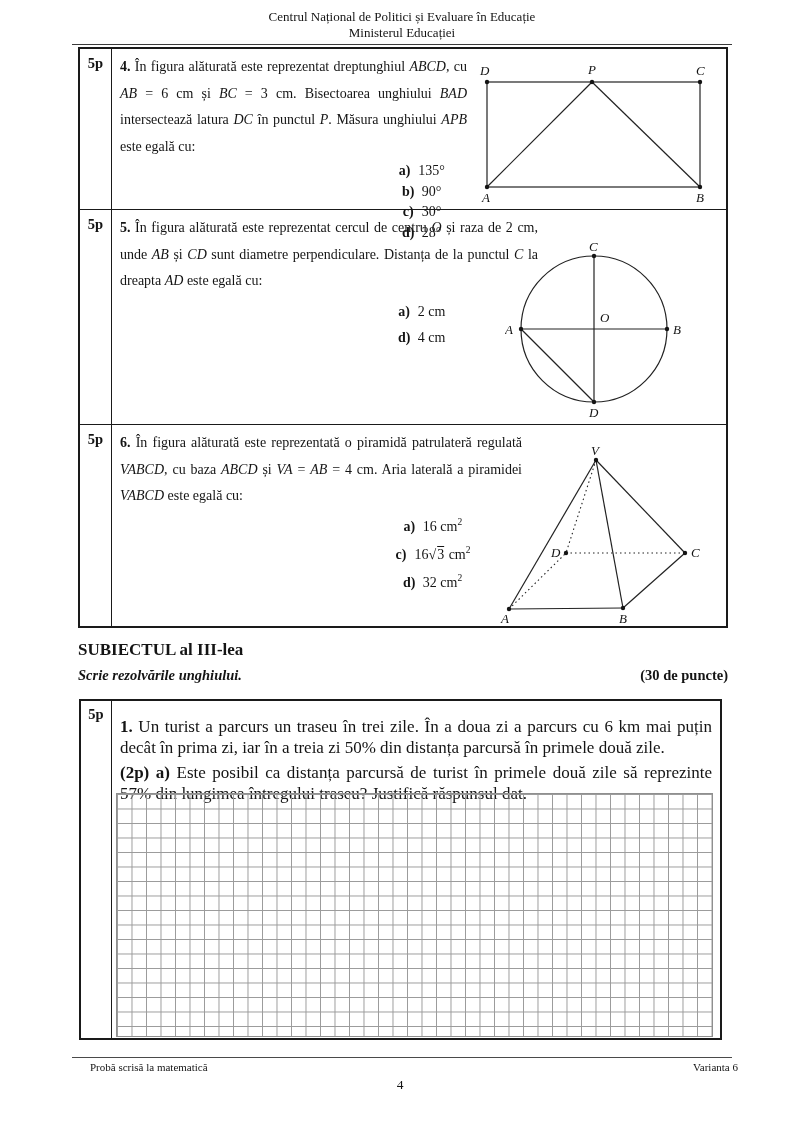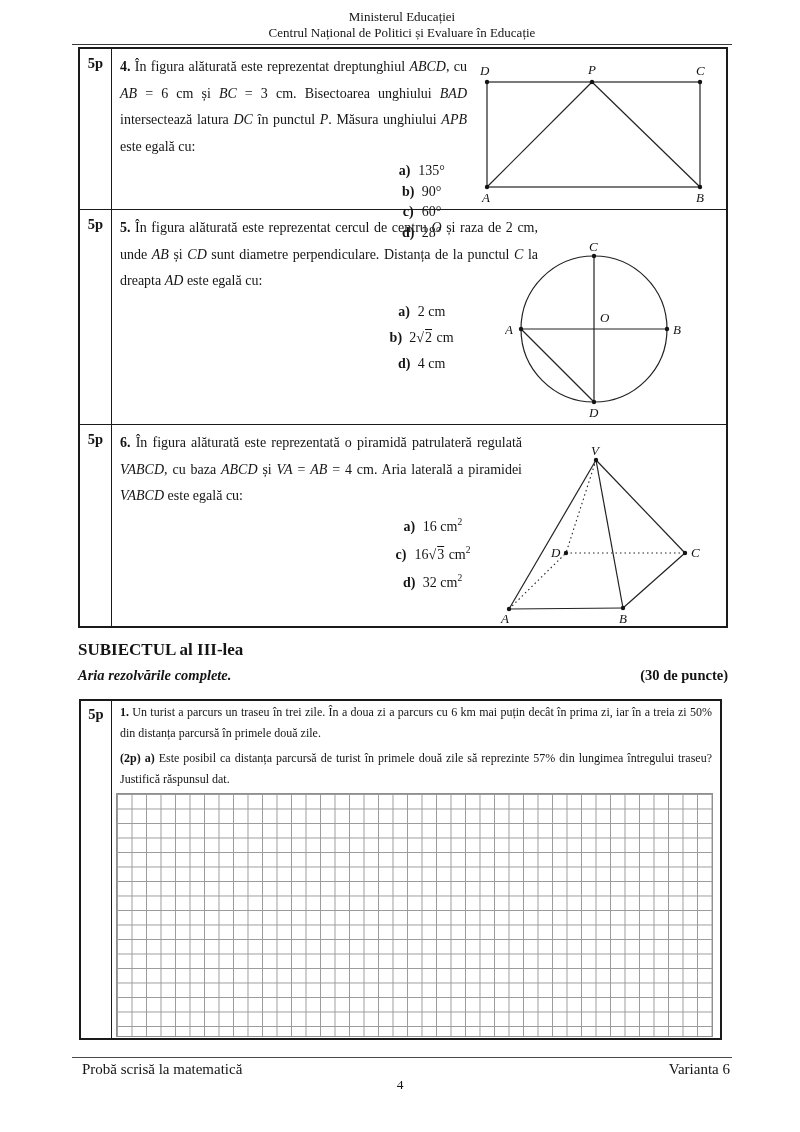--- a/index.html
+++ b/index.html
@@ -33,58 +33,58 @@
   
   .sec3-title { position:absolute; left:78px; top:640px; font-size:17px; font-weight:bold; }
   .sec3-sub { position:absolute; left:78px; top:667px; width:650px; display:flex;
               justify-content:space-between; font-size:14.5px; font-weight:bold; }
   .sec3-sub .instr { font-style:italic; }
   
   .table2 { position:absolute; left:79px; top:699px; width:643px; height:341px;
             box-sizing:border-box; border:2px solid #1a1a1a; display:flex; }
   .t2-pcol { width:31px; flex:0 0 31px; border-right:1.5px solid #1a1a1a; box-sizing:border-box;
              text-align:center; font-weight:bold; font-size:14.5px; padding-top:5px; }
-  .t2-cell { flex:1; position:relative; padding:1px 8px 0 8px; box-sizing:border-box; font-size:12px; }
+  .t2-cell { flex:1; position:relative; padding:16px 8px 0 8px; box-sizing:border-box; font-size:17px; }
   .t2-body { line-height:20.5px; text-align:justify; margin:0 0 5px 0; }
   .answer-grid { position:absolute; left:4px; top:92px; width:597px; height:244px;
                  box-sizing:border-box; border:1px solid #8f8f8f;
                  background-image:
                    linear-gradient(to right, #9a9a9a 1px, transparent 1px),
                    linear-gradient(to bottom, #9a9a9a 1px, transparent 1px);
                  background-size:14.5px 14.5px; }
   
   .footer-rule { position:absolute; left:72px; top:1057px; width:660px; border-top:1px solid #4a4a4a; }
-  .footer-row { position:absolute; left:82px; top:1061px; width:648px; display:flex;
-                justify-content:space-between; font-size:15px; }
+  .footer-row { position:absolute; left:90px; top:1061px; width:648px; display:flex;
+                justify-content:space-between; font-size:11px; }
   .page-num { position:absolute; left:0; top:1077px; width:800px; text-align:center; font-size:13.5px; }
   svg { display:block; }
   .stroke { stroke:#222; stroke-width:1.2; fill:none; }
   .dotted { stroke:#222; stroke-width:1.1; fill:none; stroke-dasharray:1.5,3; }
   .dot { fill:#141414; }
 </style>
 </head>
 <body>
 
 <div class="page">
 
   <div class="header">
+    <div>Centrul Național de Politici și Evaluare în Educație</div>
     <div>Ministerul Educației</div>
-    <div>Centrul Național de Politici și Evaluare în Educație</div>
   </div>
 
   <div class="qtable">
 
     <div class="qrow rb" style="height:161px;">
       <div class="pcol">5p</div>
       <div class="qcell">
         <div class="qbody" style="width:347px;"><span style="font-weight: bold;">4.</span><span> În figura alăturată este reprezentat dreptunghiul </span><span style="font-style: italic;">ABCD</span><span>, cu </span><span style="font-style: italic;">AB</span><span> = 6 cm și </span><span style="font-style: italic;">BC</span><span> = 3 cm. Bisectoarea unghiului </span><span style="font-style: italic;">BAD</span><span> intersectează latura </span><span style="font-style: italic;">DC</span><span> în punctul </span><span style="font-style: italic;">P</span><span>. Măsura unghiului </span><span style="font-style: italic;">APB</span><span> este egală cu:</span></div>
         <div class="opts opt-q4">
           <div class="opt"><span class="okey">a)</span><span><span>135°</span></span></div>
           <div class="opt"><span class="okey">b)</span><span><span>90°</span></span></div>
-          <div class="opt"><span class="okey">c)</span><span><span>60°</span></span></div>
+          <div class="opt"><span class="okey">c)</span><span><span>30°</span></span></div>
           <div class="opt"><span class="okey">d)</span><span><span>28°</span></span></div>
         </div>
         <div class="figure" style="top:11px; right:14px;">
           <svg width="240" height="145" viewBox="0 0 240 145">
             <rect class="stroke" x="15" y="22" width="213" height="105"></rect>
             <line class="stroke" x1="15" y1="127" x2="120" y2="22"></line>
             <line class="stroke" x1="120" y1="22" x2="228" y2="127"></line>
             <circle class="dot" cx="15" cy="22" r="2.2"></circle>
             <circle class="dot" cx="120" cy="22" r="2.2"></circle>
             <circle class="dot" cx="228" cy="22" r="2.2"></circle>
@@ -99,21 +99,20 @@
         </div>
       </div>
     </div>
 
     <div class="qrow rb" style="height:215px;">
       <div class="pcol">5p</div>
       <div class="qcell">
         <div class="qbody" style="width:418px;"><span style="font-weight: bold;">5.</span><span> În figura alăturată este reprezentat cercul de centru </span><span style="font-style: italic;">O</span><span> și raza de 2 cm, unde </span><span style="font-style: italic;">AB</span><span> și </span><span style="font-style: italic;">CD</span><span> sunt diametre perpendiculare. Distanța de la punctul </span><span style="font-style: italic;">C</span><span> la dreapta </span><span style="font-style: italic;">AD</span><span> este egală cu:</span></div>
         <div class="opts opt-q5" style="margin-top:4px;">
           <div class="opt"><span class="okey">a)</span><span><span>2 cm</span></span></div>
-          <div class="opt"><span class="okey">b)</span><span><span>2</span><span class="sqrt">√<span class="rad">2</span></span><span> cm</span></span></div>
           <div class="opt"><span class="okey">d)</span><span><span>4 cm</span></span></div>
         </div>
         <div class="figure" style="top:30px; right:31px;">
           <svg width="190" height="180" viewBox="0 0 190 180">
             <circle class="stroke" cx="89" cy="89" r="73"></circle>
             <line class="stroke" x1="16" y1="89" x2="162" y2="89"></line>
             <line class="stroke" x1="89" y1="16" x2="89" y2="162"></line>
             <line class="stroke" x1="16" y1="89" x2="89" y2="162"></line>
             <circle class="dot" cx="16" cy="89" r="2.2"></circle>
             <circle class="dot" cx="162" cy="89" r="2.2"></circle>
@@ -159,21 +158,21 @@
             <text class="figlbl" x="9" y="177">A</text>
             <text class="figlbl" x="127" y="177">B</text>
           </svg>
         </div>
       </div>
     </div>
   </div>
 
   <div class="sec3-title">SUBIECTUL al III-lea</div>
   <div class="sec3-sub">
-    <span class="instr">Aria rezolvările complete.</span>
+    <span class="instr">Scrie rezolvările unghiului.</span>
     <span>(30 de puncte)</span>
   </div>
 
   <div class="table2">
     <div class="t2-pcol">5p</div>
     <div class="t2-cell">
       <p class="t2-body"><span style="font-weight: bold;">1.</span><span> Un turist a parcurs un traseu în trei zile. În a doua zi a parcurs cu 6 km mai puțin decât în prima zi, iar în a treia zi 50% din distanța parcursă în primele două zile.</span></p>
       <p class="t2-body"><span style="font-weight: bold;">(2p) a)</span><span> Este posibil ca distanța parcursă de turist în primele două zile să reprezinte 57% din lungimea întregului traseu? Justifică răspunsul dat.</span></p>
       <div class="answer-grid"></div>
     </div>

